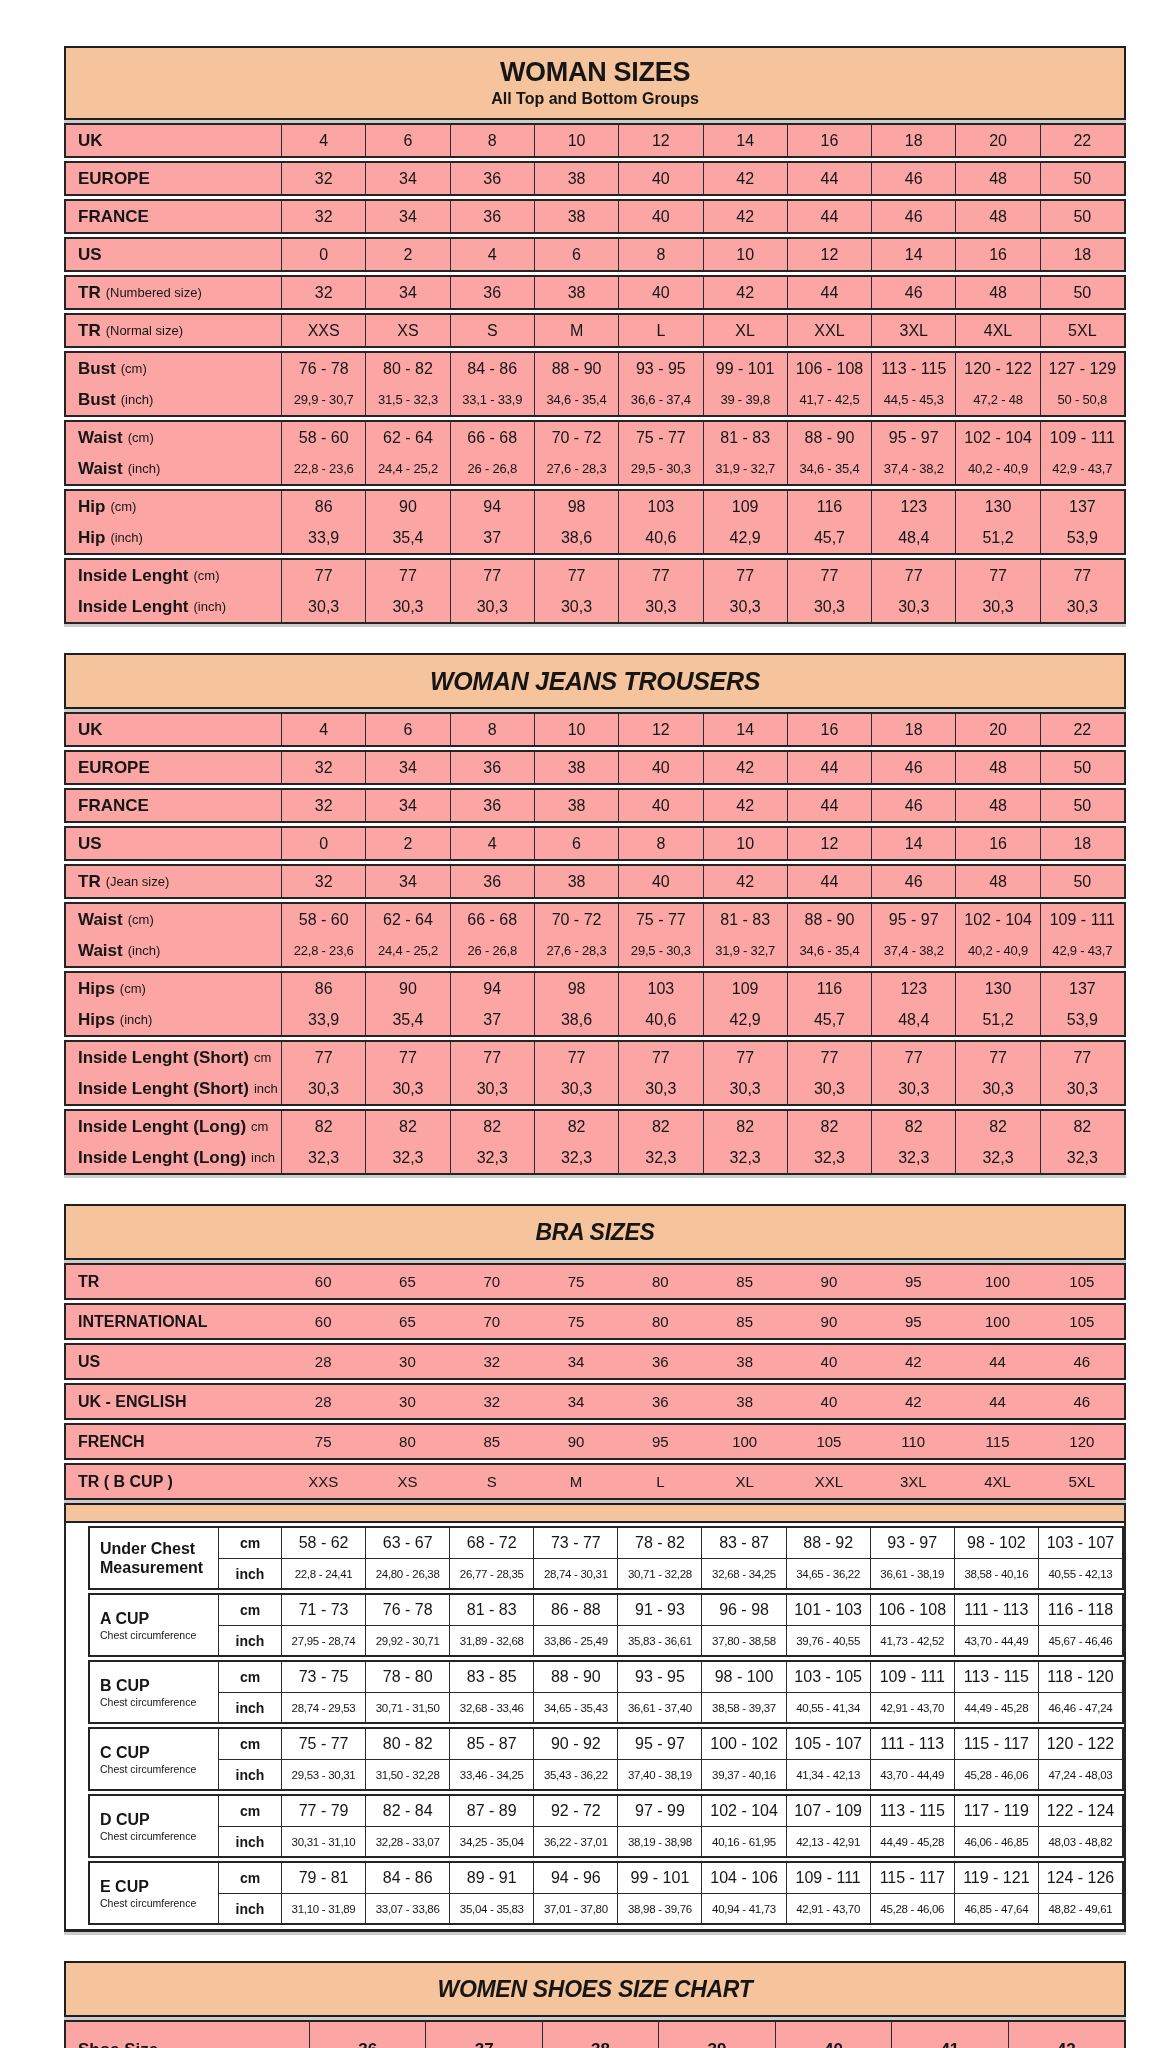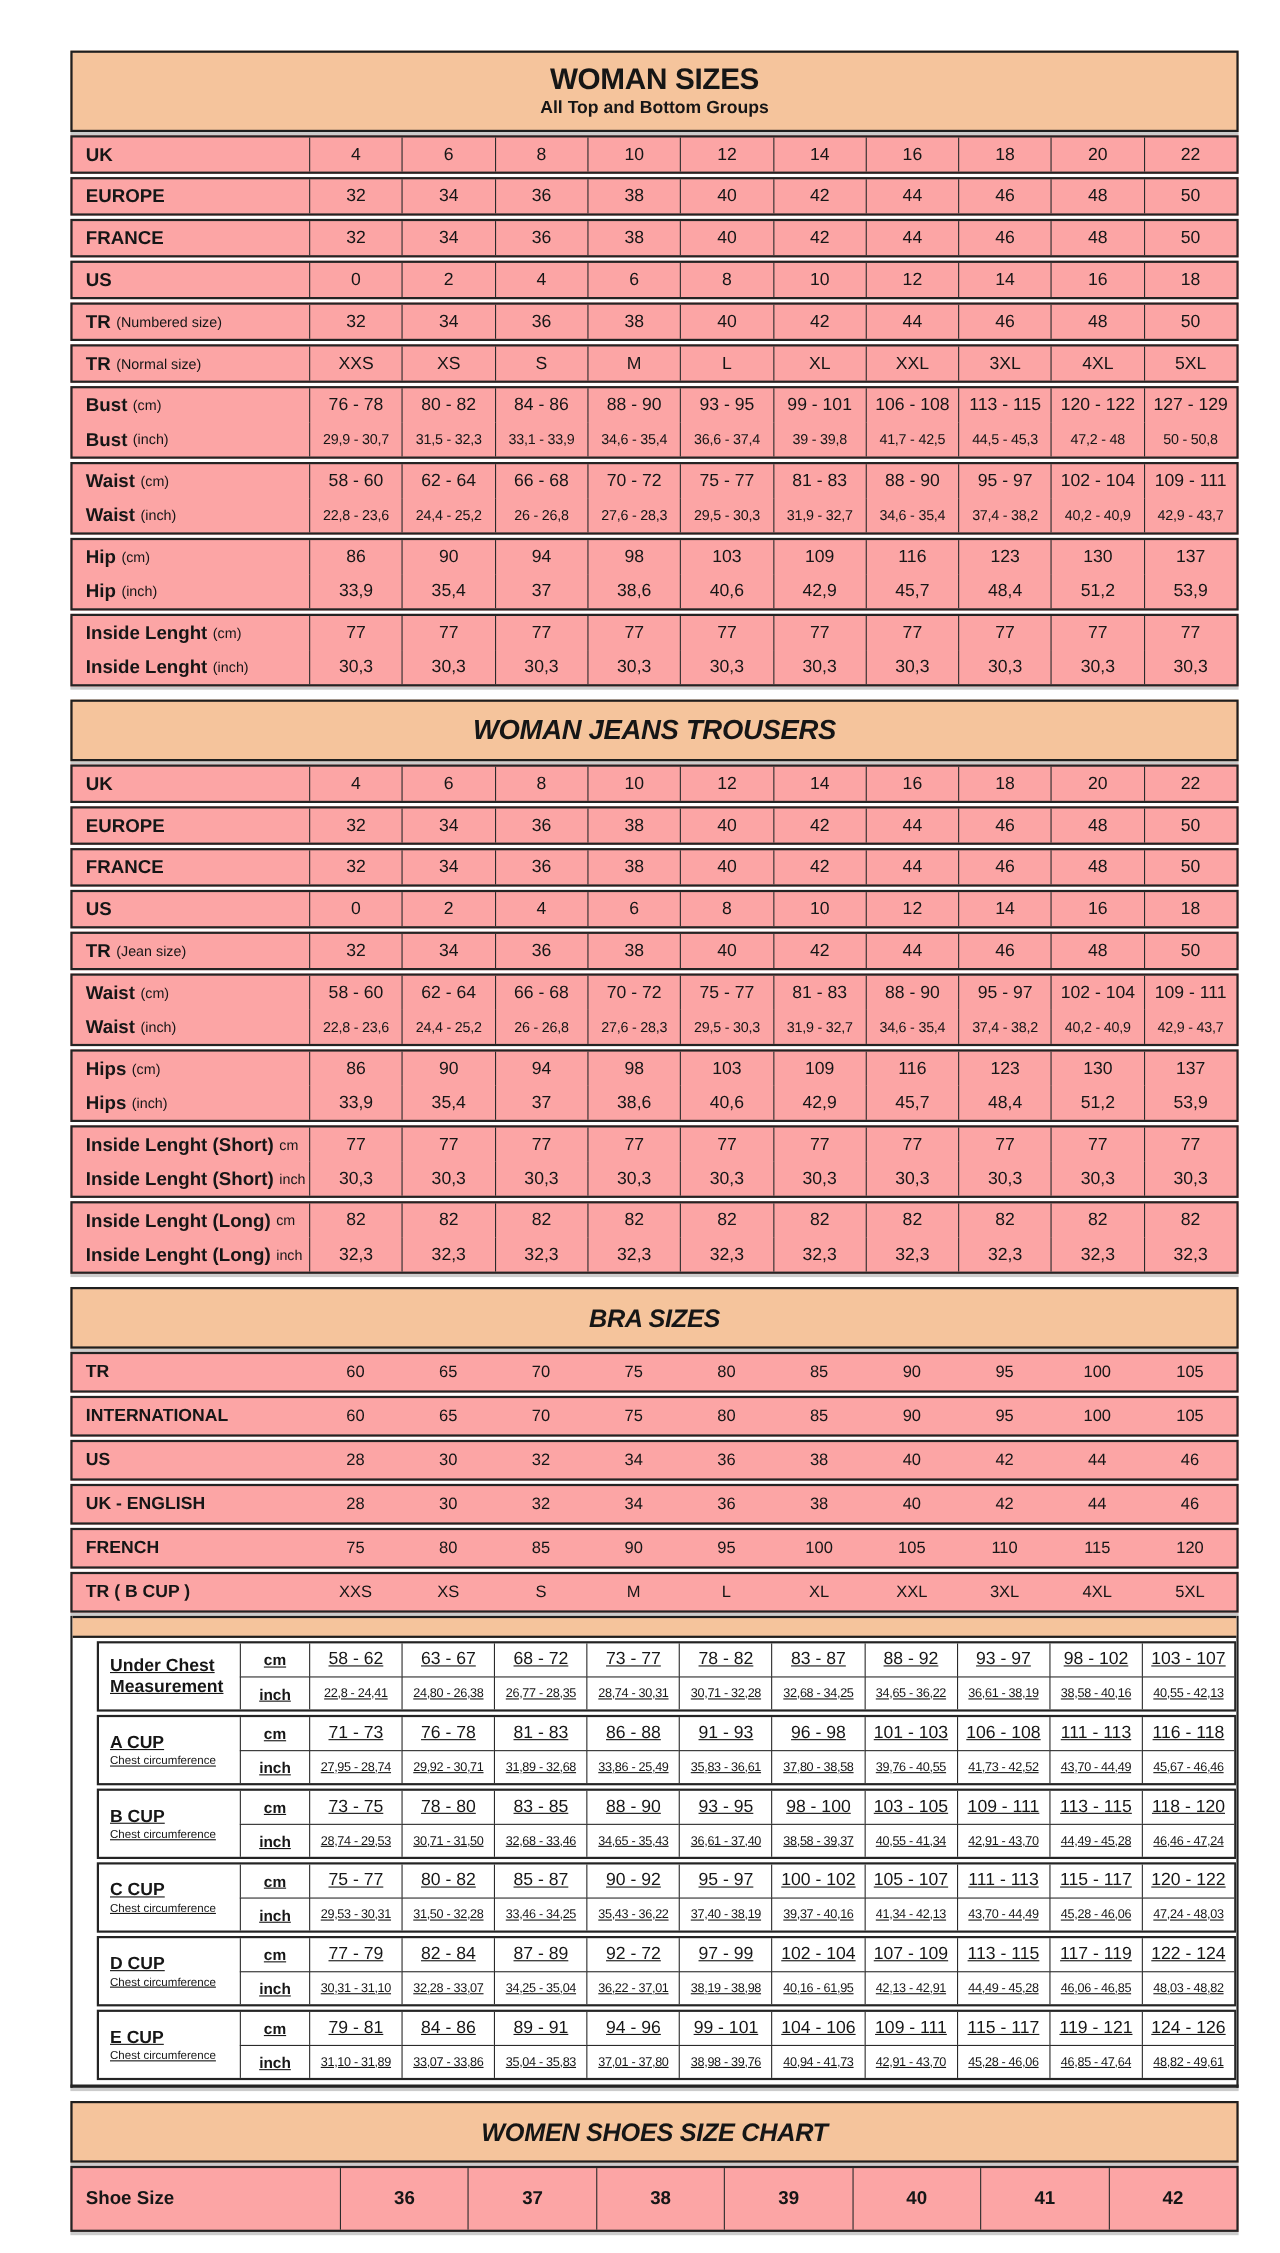--- a/index.html
+++ b/index.html
@@ -1,19 +1,19 @@
 <!DOCTYPE html>
 <html><head>
 <meta charset="utf-8">
 <style>
   html,body{margin:0;padding:0;background:#ffffff;}
   body{width:1164px;height:2048px;overflow:hidden;
        font-family:"Liberation Sans","DejaVu Sans",sans-serif;color:#161616;}
   .page{padding:46px 38px 0 64px;}
-  .tbl{margin-bottom:12px;}
+  .tbl{margin-bottom:29px;}
   
   .band{background:#f5c49c;border:2px solid #1f1f1f;text-align:center;
         display:flex;flex-direction:column;justify-content:center;
         box-shadow:0 3px 0 #cccccc;}
   .band.tall{height:70px;}
   .band.short{height:52px;font-style:italic;}
   .t1{font-weight:700;font-size:27px;letter-spacing:-.3px;line-height:1.05;}
   .t2{font-weight:700;font-size:16px;margin-top:3px;}
   
   .rowbox{border:2px solid #242424;margin-top:3px;background:#fca5a5;}
@@ -24,21 +24,21 @@
   .grid11.nodiv .cell.v{border-left:none;}
   .cell.lab{justify-content:flex-start;padding-left:12px;font-weight:700;font-size:17px;white-space:nowrap;}
   .note{font-size:13px;margin-left:5px;font-weight:400;}
   .v{font-size:16px;}
   .v.sm{font-size:13px;letter-spacing:-.2px;}
   .braTop .cell.lab{font-size:16px;}
   .braTop .v{font-size:15px;}
   
   .bra-frame{border-left:2px solid #242424;border-right:2px solid #242424;
              border-bottom:3px solid #242424;margin-top:3px;padding-bottom:4px;
-             box-shadow:0 3px 0 #cccccc;text-decoration:underline;}
+             box-shadow:0 3px 0 #cccccc;}
   .separator{height:16px;background:#f5c49c;border-top:2px solid #1f1f1f;border-bottom:2px solid #1f1f1f;}
   .bragroup{display:grid;grid-template-columns:128px 63px repeat(10,1fr);
             grid-auto-rows:30px;border:2px solid #242424;margin:3px 0 0 22px;background:#fff;}
   .bragroup .cell{border-left:1.5px solid #2b2b2b;}
   .bragroup .cell.namec{border-left:none;grid-row:1 / span 2;
             flex-direction:column;align-items:flex-start;justify-content:center;padding-left:10px;}
   .bragroup .cell.bt{border-top:1.5px solid #2b2b2b;}
   .cupname{font-weight:700;font-size:16px;line-height:1.2;}
   .cupsub{font-size:10.5px;margin-top:1px;}
   .unit{font-weight:700;font-size:14px;}

